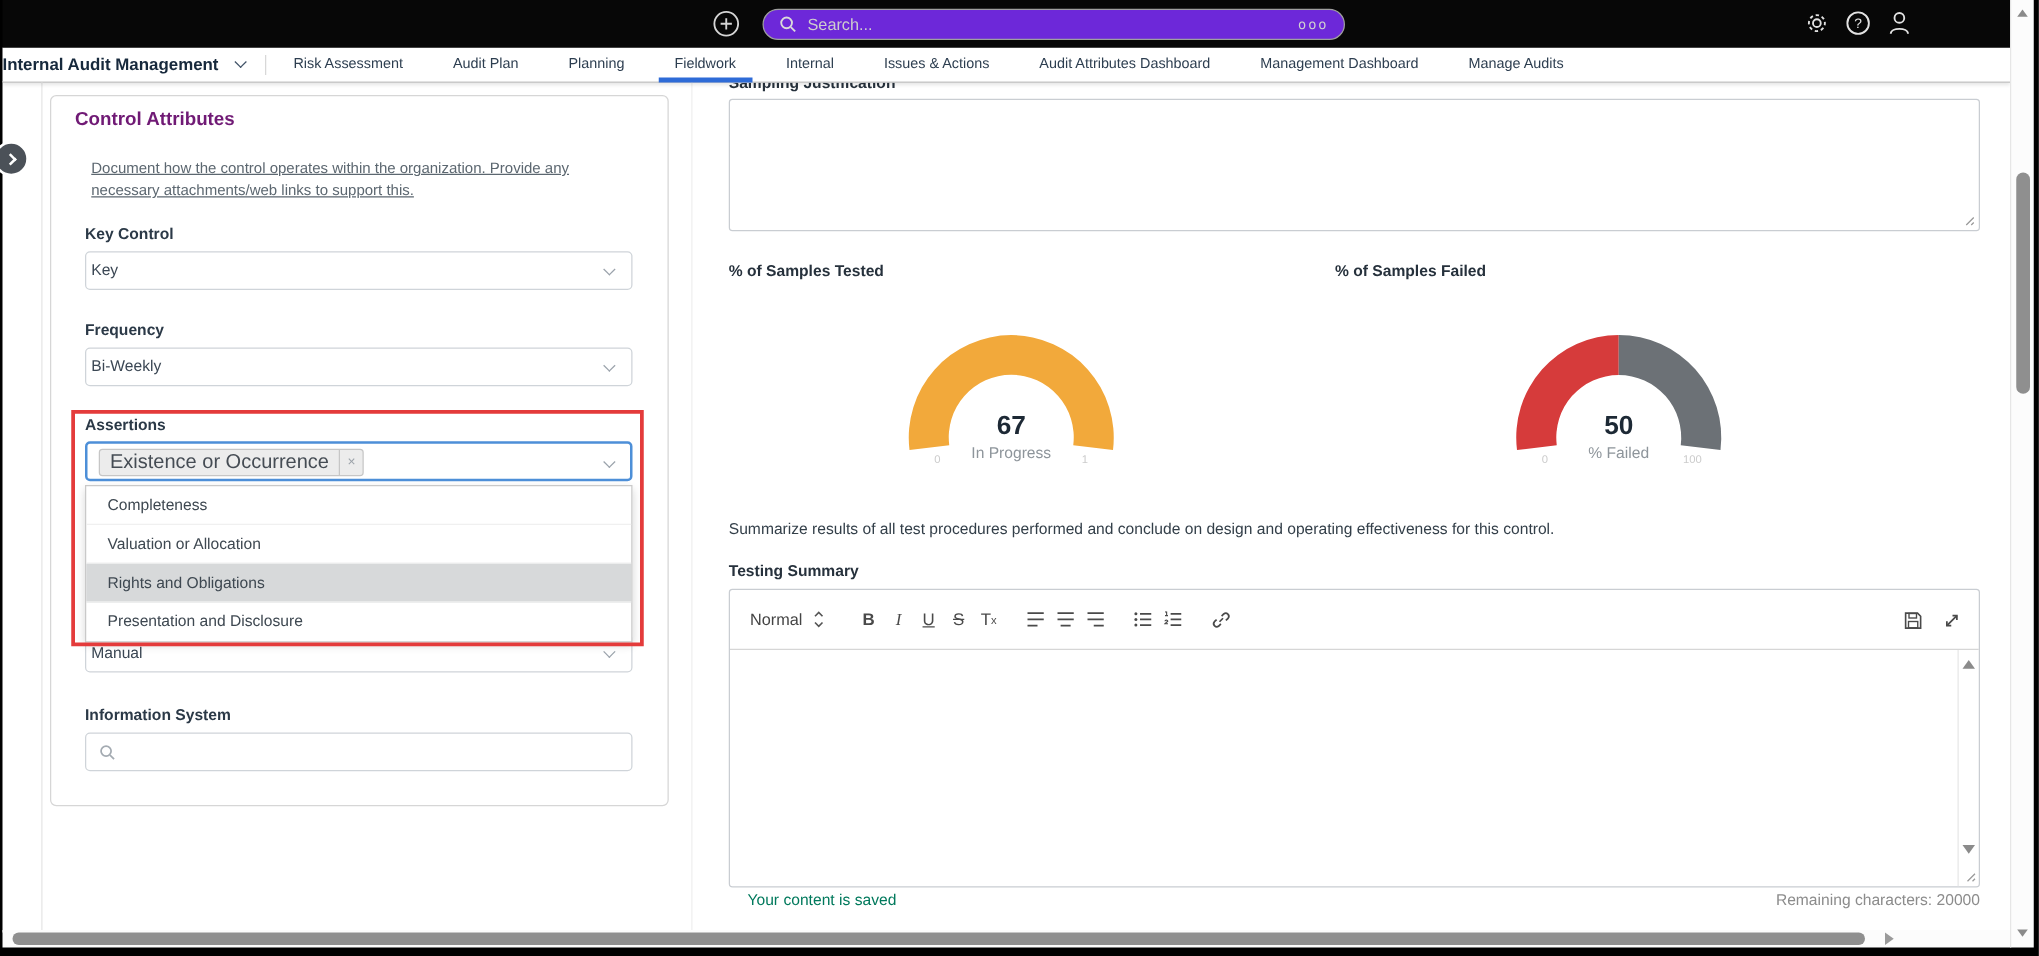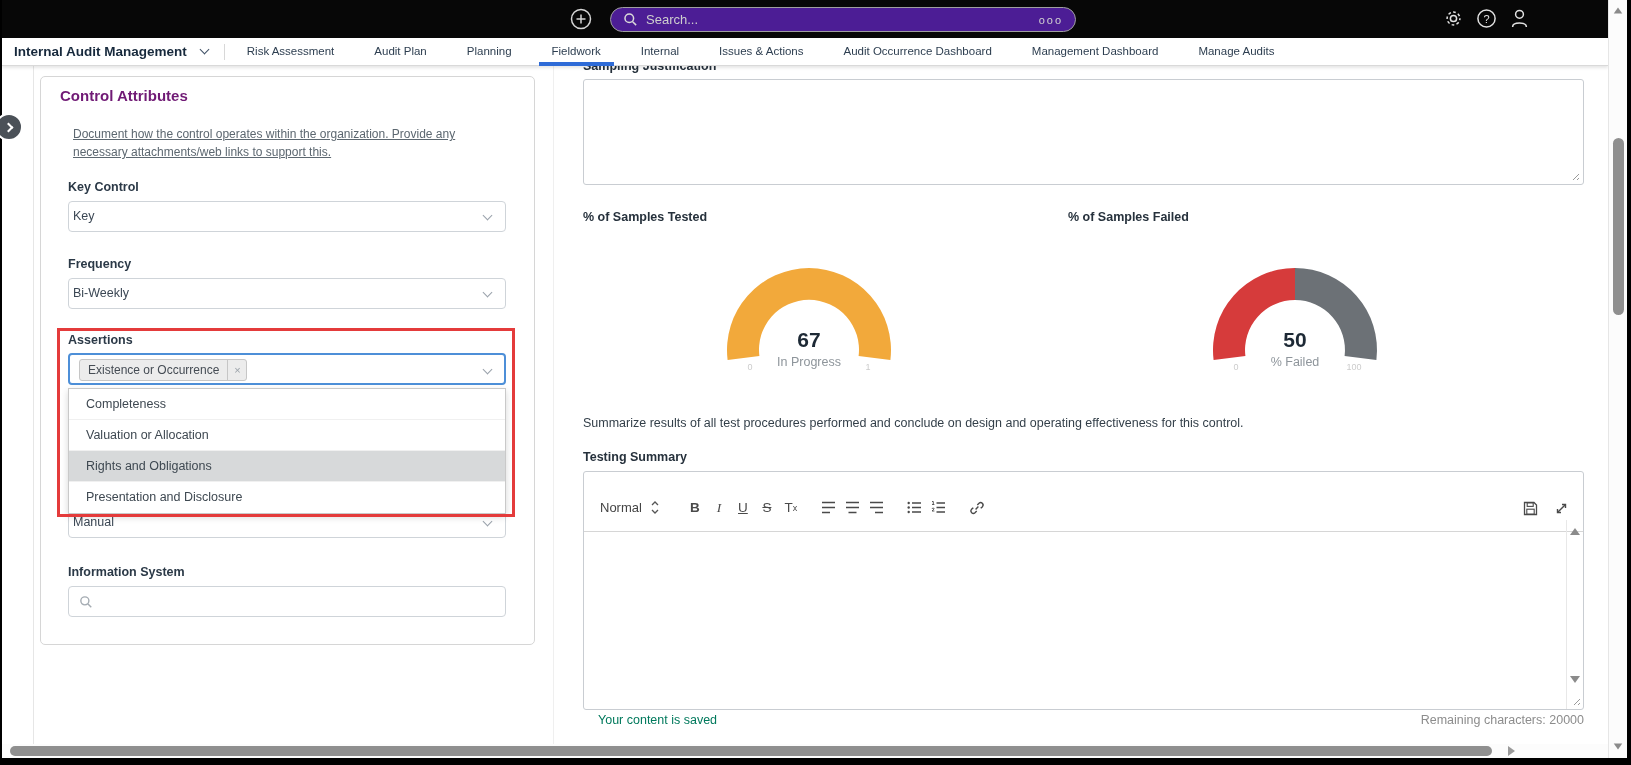--- a/index.html
+++ b/index.html
@@ -3,32 +3,32 @@
 <meta charset="utf-8">
 <style>
   * { box-sizing: border-box; margin: 0; padding: 0; }
   body { background:#222; font-family:"Liberation Sans","DejaVu Sans",sans-serif; }
   .screen { position:relative; width:1631px; height:765px; background:#000; overflow:hidden; }
 
   
   .topbar { position:absolute; left:2px; top:0; width:1606px; height:38px; background:#070707; z-index:40; }
   .plus-btn { position:absolute; left:568px; top:8px; width:22px; height:22px; cursor:pointer; }
   .searchbox { position:absolute; left:608px; top:7px; width:466px; height:25px; border:1px solid #9f9f9f;
-               border-radius:13px; background:#4c1d95; display:flex; align-items:center; padding:0 12px; }
+               border-radius:13px; background:#6d28d9; display:flex; align-items:center; padding:0 12px; }
   .searchbox input { flex:1; background:transparent; border:none; outline:none; color:#d9d9d9; font-size:13px; }
   .searchbox input::placeholder { color:#cecece; }
   .ooo { color:#d2d2d2; font-size:11px; letter-spacing:2px; cursor:pointer; }
   .topicons { position:absolute; right:78px; top:8px; display:flex; gap:12px; }
   .topicons .ic { width:21px; height:21px; cursor:pointer; }
 
   
   .navbar { position:absolute; left:2px; top:38px; width:1606px; height:28px; background:#fff;
             border-bottom:1px solid #d9d9d9; box-shadow:0 2px 3px rgba(0,0,0,0.10); z-index:30;
             display:flex; align-items:center; }
-  .brand { display:flex; align-items:center; padding-left:12px; cursor:pointer; }
+  .brand { display:flex; align-items:center; cursor:pointer; }
   .brand-label { font-size:13.5px; font-weight:bold; color:#17293c; }
   .brand-caret { width:7px; height:7px; border-right:1.6px solid #3f5166; border-bottom:1.6px solid #3f5166;
                  transform:rotate(45deg); margin:-4px 0 0 14px; }
   .nav-divider { width:1px; height:16px; background:#d8d8d8; margin-left:16px; }
   .tabs { display:flex; margin-left:2px; height:28px; }
   .tab { padding:0 20px; font-size:11.5px; color:#2d3e50; line-height:27px; cursor:pointer; position:relative; white-space:nowrap; }
   .tab.active .underline { position:absolute; left:7px; right:7px; bottom:0; height:4px; background:#2e6bd7; }
 
   
   .content { position:absolute; left:2px; top:66px; width:1606px; height:680px; background:#fff; z-index:1; }
@@ -47,21 +47,21 @@
   .card-desc { position:absolute; left:32px; top:48px; width:400px; font-size:12px; color:#5c6770; line-height:18px;text-decoration:underline; }
   .fld-label { position:absolute; left:27px; font-size:12.5px; font-weight:bold; color:#2b3947; }
   .sel { position:absolute; left:27px; width:438px; height:31px; border:1px solid #cfd4d9; border-radius:4px;
          background:#fff; font-size:12.5px; color:#3b4754; line-height:29px; padding-left:4px; cursor:pointer; }
   .sel .caret { position:absolute; right:14px; top:10px; width:7px; height:7px;
                 border-right:1.5px solid #9aa2ab; border-bottom:1.5px solid #9aa2ab; transform:rotate(45deg); }
   .multisel { position:absolute; left:27px; top:276px; width:438px; height:32px; border:2px solid #4d8fd8;
               border-radius:4px; background:#fff; z-index:3; cursor:pointer; }
   .tag { position:absolute; left:9px; top:4px; height:22px; display:flex; align-items:center;
          background:#ececec; border:1px solid #c6c6c6; border-radius:3px; }
-  .tag-label { padding:0 8px; font-size:12px; color:#454c54; }
+  .tag-label { padding:0 8px; font-size:16px; color:#454c54; }
   .tag-x { width:19px; text-align:center; border-left:1px solid #c6c6c6; color:#9ba2a9; font-size:11px;
            line-height:20px; cursor:pointer; }
   .ddown { position:absolute; left:27px; top:311px; width:438px; background:#fff; border:1px solid #c9c9c9;
            box-shadow:0 3px 7px rgba(0,0,0,0.16); z-index:4; }
   .opt { height:31px; line-height:31px; padding-left:17px; font-size:12.5px; color:#3e4851;
          border-bottom:1px solid #f0f0f0; cursor:pointer; }
   .opt:last-child { border-bottom:none; }
   .opt.hl { background:#d7d9da; }
   .searchfield { position:absolute; left:27px; top:509px; width:438px; height:31px; border:1px solid #cfd4d9;
                  border-radius:4px; display:flex; align-items:center; padding:0 10px; }
@@ -71,21 +71,21 @@
 
   
   .rp-label { position:absolute; font-size:12.5px; font-weight:bold; color:#26313c; }
   .samp-label { left:581px; top:-7px; }
   .ta1 { position:absolute; left:581px; top:13px; width:1001px; height:106px; border:1px solid #c9cdd2;
          border-radius:3px; background:#fff; resize:none; outline:none; }
   .grip { position:absolute; width:10px; height:10px; cursor:nwse-resize; }
   .instr { position:absolute; left:581px; top:350px; font-size:12.5px; color:#333f49; }
   .editor { position:absolute; left:581px; top:405px; width:1001px; height:239px; border:1px solid #c9cdd2;
             border-radius:3px; background:#fff; }
-  .toolbar { position:absolute; left:0; top:12px; right:0; height:48px; border-bottom:1px solid #d6d6d6;
+  .toolbar { position:absolute; left:0; top:0; right:0; height:48px; border-bottom:1px solid #d6d6d6;
              display:flex; align-items:center; padding-left:16px; }
   .tb-select { display:flex; align-items:center; gap:9px; cursor:pointer; margin-right:24px; }
   .tb-select .lbl { font-size:13px; color:#444; }
   .tb-btn { width:24px; height:22px; display:flex; align-items:center; justify-content:center;
             cursor:pointer; color:#4a4a4a; font-size:13.5px; }
   .tb-gap { width:14px; }
   .tb-right { position:absolute; right:13px; top:13px; display:flex; gap:13px; }
   .tb-right .tb-btn { width:18px; }
   .ed-body { position:absolute; left:0; top:48px; right:0; bottom:0; }
   .ed-scroll { position:absolute; right:0; top:0; width:17px; bottom:0; border-left:1px solid #e8e8e8; }
@@ -154,21 +154,21 @@
       <span class="brand-caret"></span>
     </div>
     <div class="nav-divider"></div>
     <div class="tabs">
       <div class="tab"><span>Risk Assessment</span></div>
       <div class="tab"><span>Audit Plan</span></div>
       <div class="tab"><span>Planning</span></div>
       <div class="tab active"><span>Fieldwork</span><span class="underline"></span></div>
       <div class="tab"><span>Internal</span></div>
       <div class="tab"><span>Issues &amp; Actions</span></div>
-      <div class="tab"><span>Audit Occurrence Dashboard</span></div>
+      <div class="tab"><span>Audit Attributes Dashboard</span></div>
       <div class="tab"><span>Management Dashboard</span></div>
       <div class="tab"><span>Manage Audits</span></div>
     </div>
   </div>
 
   <div class="content">
     <div class="side-line"></div>
     <div class="panel-divider"></div>
     <div class="side-toggle">
       <span class="chev"></span>

